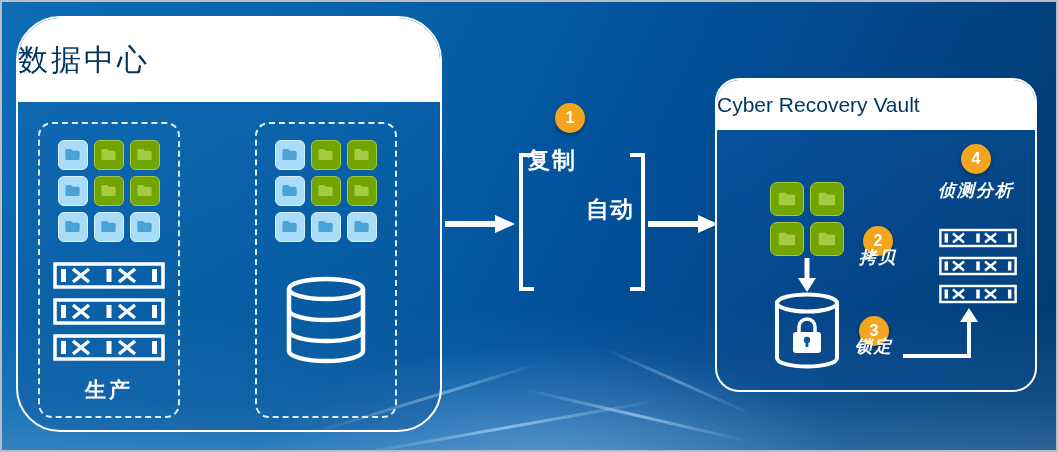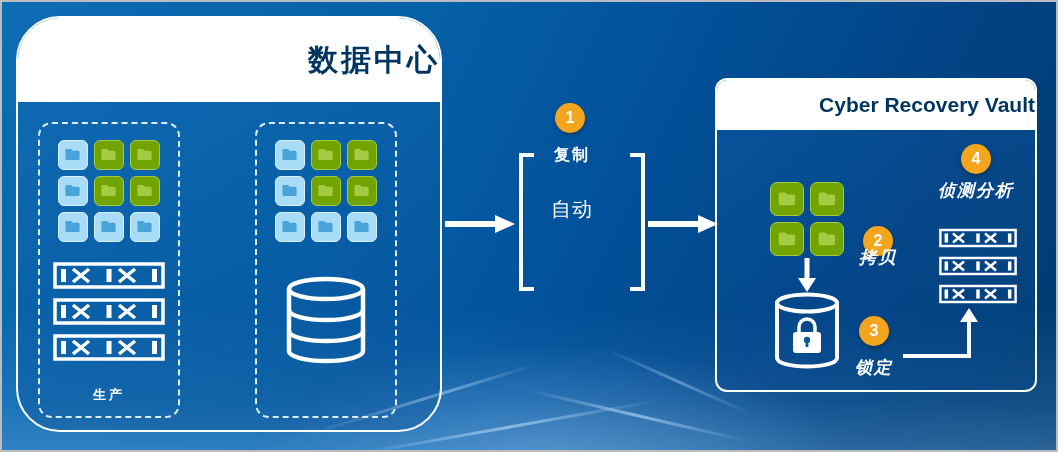--- a/index.html
+++ b/index.html
@@ -18,23 +18,23 @@
   .streak { position:absolute; height:3px; border-radius:3px;
     background:linear-gradient(90deg, rgba(200,230,255,0), rgba(205,232,255,.55), rgba(200,230,255,0)); }
   .streak.s1 { left:300px; top:396px; width:240px; transform:rotate(-17deg); }
   .streak.s2 { left:350px; top:424px; width:310px; transform:rotate(-10deg); }
   .streak.s3 { left:520px; top:412px; width:230px; transform:rotate(13deg); }
   .streak.s4 { left:596px; top:378px; width:160px; transform:rotate(24deg); opacity:.7; }
 
   .panel { position:absolute; box-sizing:border-box; border:2.5px solid #fff;
            background:linear-gradient(180deg, rgba(30,110,190,.22), rgba(5,70,140,.28)); overflow:hidden; }
   .panel.dc { left:14px; top:14px; width:426px; height:416px; border-radius:44px; }
-  .panel.vault { left:713px; top:76px; width:322px; height:314px; border-radius:12px; }
-  .panel-header { background:#fff; display:flex; align-items:center; justify-content:flex-end;
-                  font-weight:bold; color:#00355f; }
+  .panel.vault { left:713px; top:76px; width:322px; height:314px; border-radius:24px; }
+  .panel-header { background:#fff; display:flex; align-items:center; justify-content:flex-start;
+                  font-weight:normal; color:#00355f; }
   .dc .panel-header { height:84px; font-size:30px; letter-spacing:3px; }
   .vault .panel-header { height:50px; font-size:21px; }
 
   .dashed { position:absolute; border:2px dashed #ddeefb; border-radius:14px; }
   .dashed.prod { left:20px; top:104px; width:138px; height:292px; }
   .dashed.bak  { left:237px; top:104px; width:138px; height:292px; }
 
   .grid { position:absolute; display:grid; gap:6px; }
   .g3 { left:50%; transform:translateX(-50%); top:16px; grid-template-columns:repeat(3,30px); }
   .g2 { left:53px; top:102px; grid-template-columns:repeat(2,34px); }
@@ -46,21 +46,21 @@
   .tile.green { background:#72a400; border:1.5px solid #a4cb42; color:#a4cb42; }
 
   .tapes { position:absolute; display:flex; flex-direction:column; gap:9px; }
   .prod-tapes { left:50%; transform:translateX(-50%); top:138px; }
   .vtapes { left:222px; top:148px; gap:8px; }
   .tape { width:114px; height:27px; }
   .tape.sm { width:78px; height:20px; }
   .tape svg { width:100%; height:100%; display:block; }
 
   .group-label { position:absolute; bottom:12px; left:0; width:100%; text-align:center;
-                 color:#fff; font-weight:bold; font-size:13px; letter-spacing:3px; }
+                 color:#fff; font-weight:bold; font-size:21px; letter-spacing:3px; }
 
   .db-icon { position:absolute; left:50%; transform:translateX(-50%); top:152px; width:84px; height:90px; }
   .db-icon svg, .lockdb svg, .arrow svg, .elbow svg { width:100%; height:100%; display:block; }
 
   .arrow { position:absolute; }
   .a1 { left:443px; top:211px; width:70px; height:22px; }
   .a2 { left:646px; top:211px; width:70px; height:22px; }
   .down-arrow { position:absolute; left:80px; top:178px; width:20px; height:34px; }
   .down-arrow svg { width:100%; height:100%; display:block; }
 
@@ -72,26 +72,26 @@
   .badge { position:absolute; width:30px; height:30px; border-radius:50%;
            background:#f3a51e; color:#fff; font-weight:bold; font-size:16px;
            display:flex; align-items:center; justify-content:center;
            box-shadow:0 2px 4px rgba(0,0,0,.35); }
   .b1 { left:553px; top:101px; }
   .b2 { left:146px; top:146px; }
   .b3 { left:142px; top:236px; }
   .b4 { left:244px; top:64px; }
 
   .flow-label { position:absolute; text-align:center; color:#fff; font-weight:bold; }
-  .l1 { left:510px; top:143px; width:120px; font-size:16px; letter-spacing:2px; }
-  .airgap { position:absolute; left:508px; top:194px; width:124px; text-align:center;
-            color:#fff; font-weight:normal; font-size:20px; line-height:26px; letter-spacing:1px; }
+  .l1 { left:490px; top:143px; width:120px; font-size:23px; letter-spacing:2px; }
+  .airgap { position:absolute; left:508px; top:194px; width:124px; text-align:right;
+            color:#fff; font-weight:bold; font-size:23px; line-height:26px; letter-spacing:1px; }
   .vault-label { position:absolute; text-align:center; color:#fff; font-weight:bold; font-size:17px; letter-spacing:2px;font-style:italic; }
   .l2 { left:126px; top:166px; width:70px; }
-  .l3 { left:122px; top:276px; width:70px; }
+  .l3 { left:122px; top:255px; width:70px; }
   .l4 { left:204px; top:99px; width:110px; }
 
   .lockdb { position:absolute; left:56px; top:212px; width:68px; height:80px; }
   .elbow  { position:absolute; left:184px; top:226px; width:80px; height:56px; }
 </style>
 </head>
 <body>
 
 <div class="canvas">
 

